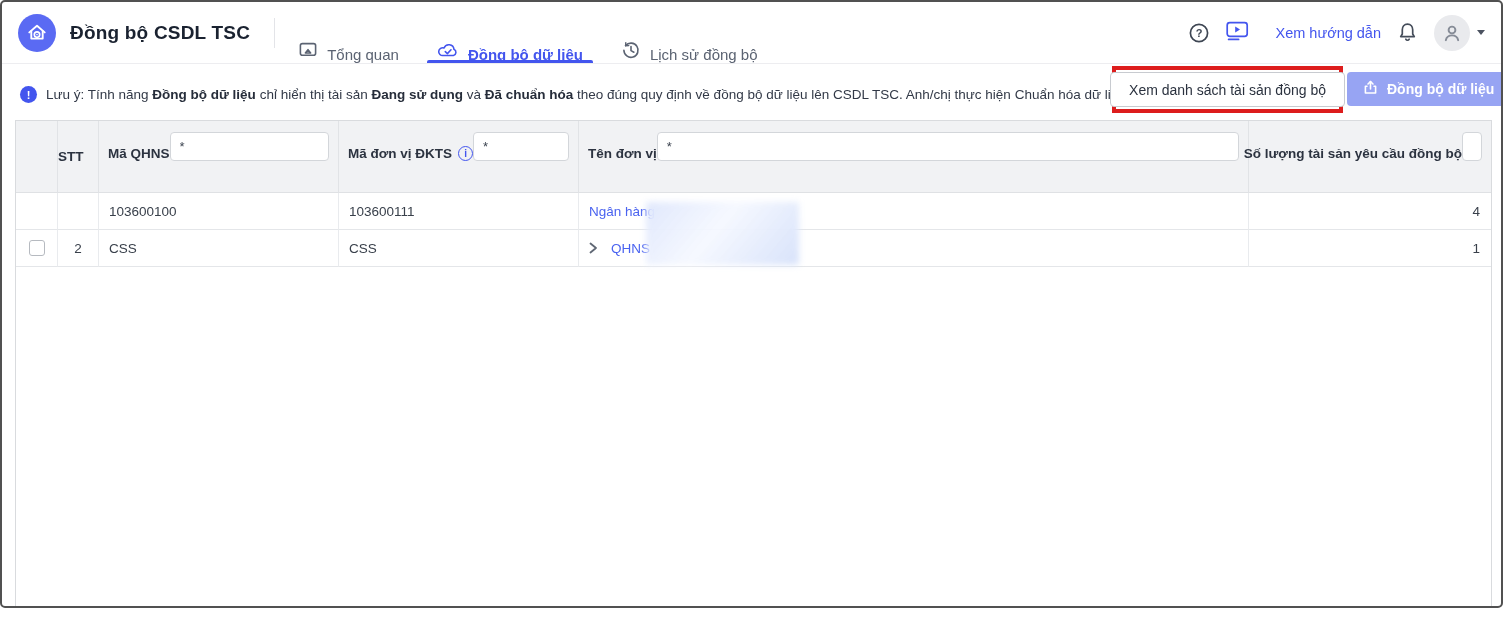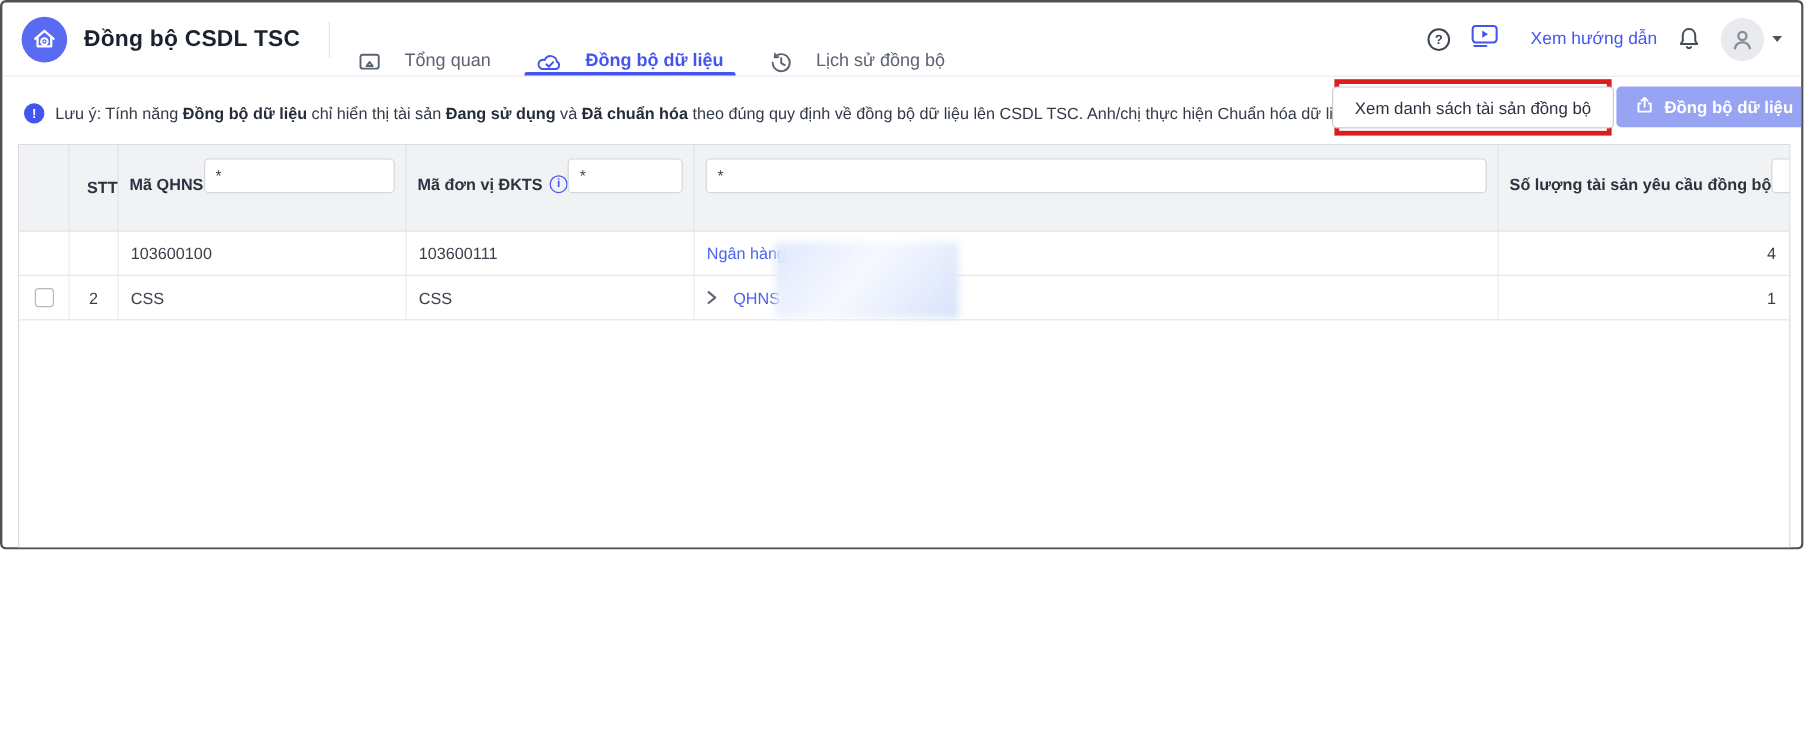--- a/index.html
+++ b/index.html
@@ -1,36 +1,36 @@
 <!DOCTYPE html>
 <html style="--accent-blue: #4355ee; --accent-indigo: #5a6af3; --link-blue: #4a63f0; --disabled-primary: #97a4f3; --annotation-red: #dd1d1d; --header-bg: #f1f2f4;"><head>
 <meta charset="utf-8">
 <style>
   * { margin:0; padding:0; box-sizing:border-box; }
   html,body { background:#fff; font-family:"Liberation Sans", sans-serif; }
   .screen{
-    position:relative; width:1503px; height:458px;
+    position:relative; width:1503px; height:608px;
     border:2px solid #515151; border-radius:5px; background:#fff; overflow:hidden;
   }
   
   .topbar{
     height:62px; display:flex; align-items:center;
     padding-left:16px; border-bottom:1px solid #ededf0;
   }
   .logo{
     width:38px; height:38px; border-radius:50%;
     background:var(--accent-indigo,#5a6af3);
     display:flex; align-items:center; justify-content:center; flex:0 0 auto;
   }
   .app-title{ font-size:19px; font-weight:bold; color:#1a2230; margin-left:14px; letter-spacing:.2px; }
   .vdivider{ width:1px; height:30px; background:#e3e4e8; margin:0 4px 0 24px; }
   .tabs{ display:flex; height:100%; }
   .tab{
-    position:relative; display:flex; align-items:flex-start; gap:19px;
-    padding:0 19px; font-size:15px; color:#5b6372; cursor:pointer; white-space:nowrap;margin-top:40px;
+    position:relative; display:flex; align-items:flex-end; gap:9px;
+    padding:0 19px; font-size:15px; color:#5b6372; cursor:pointer; white-space:nowrap;
   }
   .tab.active{ color:var(--accent-blue,#4355ee); font-weight:bold; }
   .tab.active::after{
     content:""; position:absolute; left:9px; right:9px; bottom:0; height:3px;
     background:var(--accent-blue,#4355ee); border-radius:2px 2px 0 0;
   }
   .tab svg{ flex:0 0 auto; }
   .topbar-right{ margin-left:auto; display:flex; align-items:center; gap:15px; padding-right:16px; }
   .icon-btn{ display:flex; align-items:center; cursor:pointer; }
   .guide{ display:flex; align-items:center; gap:26px; cursor:pointer; }
@@ -76,26 +76,26 @@
   .panel{
     position:absolute; left:13px; top:118px; width:1477px; height:494px;
     border:1px solid #d9dbde; background:#fff; overflow:hidden;
   }
   .grid-row{ display:grid; grid-template-columns:42px 41px 240px 240px 1fr 242px; }
   .thead{ background:var(--header-bg,#f1f2f4); height:72px; }
   .hcell{
     border-right:1px solid #e1e3e6; border-bottom:1px solid #dfe1e4;
     display:flex; flex-direction:row; align-items:stretch; padding:11px 9px 9px;
   }
-  .hcell:last-child{ border-right:none; }
+  .hcell:last-child{ border-right:none;justify-content:flex-end; }
   .hcell .hlabel{
     font-size:13.5px; font-weight:bold; color:#2c3340; text-align:center; margin-bottom:9px;
     display:flex; align-items:center; justify-content:center; gap:6px; white-space:nowrap;
   }
-  .hcell.center{ justify-content:flex-end; align-items:center; padding:0; }
+  .hcell.center{ justify-content:flex-start; align-items:center; padding:0; }
   .hcell.center .hlabel{ margin:0; }
   .filter-input{
     height:29px; width:100%; border:1px solid #d3d6da; border-radius:4px; padding:0 9px;
     font-size:13px; color:#3c4450; background:#fff; outline:none;
     font-family:"Liberation Sans",sans-serif;
   }
   .info-badge{
     width:15px; height:15px; border-radius:50%; border:1.3px solid var(--accent-blue,#4355ee);
     color:var(--accent-blue,#4355ee); font-size:10px; font-weight:bold;
     display:inline-flex; align-items:center; justify-content:center; cursor:pointer;
@@ -236,20 +236,21 @@
         <input class="filter-input" value="*" style="">
       </div>
       <div class="hcell">
         <span class="hlabel">
             <span>Mã đơn vị ĐKTS</span>
             <span class="info-badge">i</span>
           </span>
         <input class="filter-input" value="*" style="">
       </div>
       <div class="hcell">
+        <span class="hlabel">Tên đơn vị</span>
         <input class="filter-input" value="*" style="">
       </div>
       <div class="hcell">
         <span class="hlabel">Số lượng tài sản yêu cầu đồng bộ</span>
         <input class="filter-input" value="=" style="">
       </div>
     </div>
 
     <div class="grid-row trow">
       <div class="tcell center"></div>

